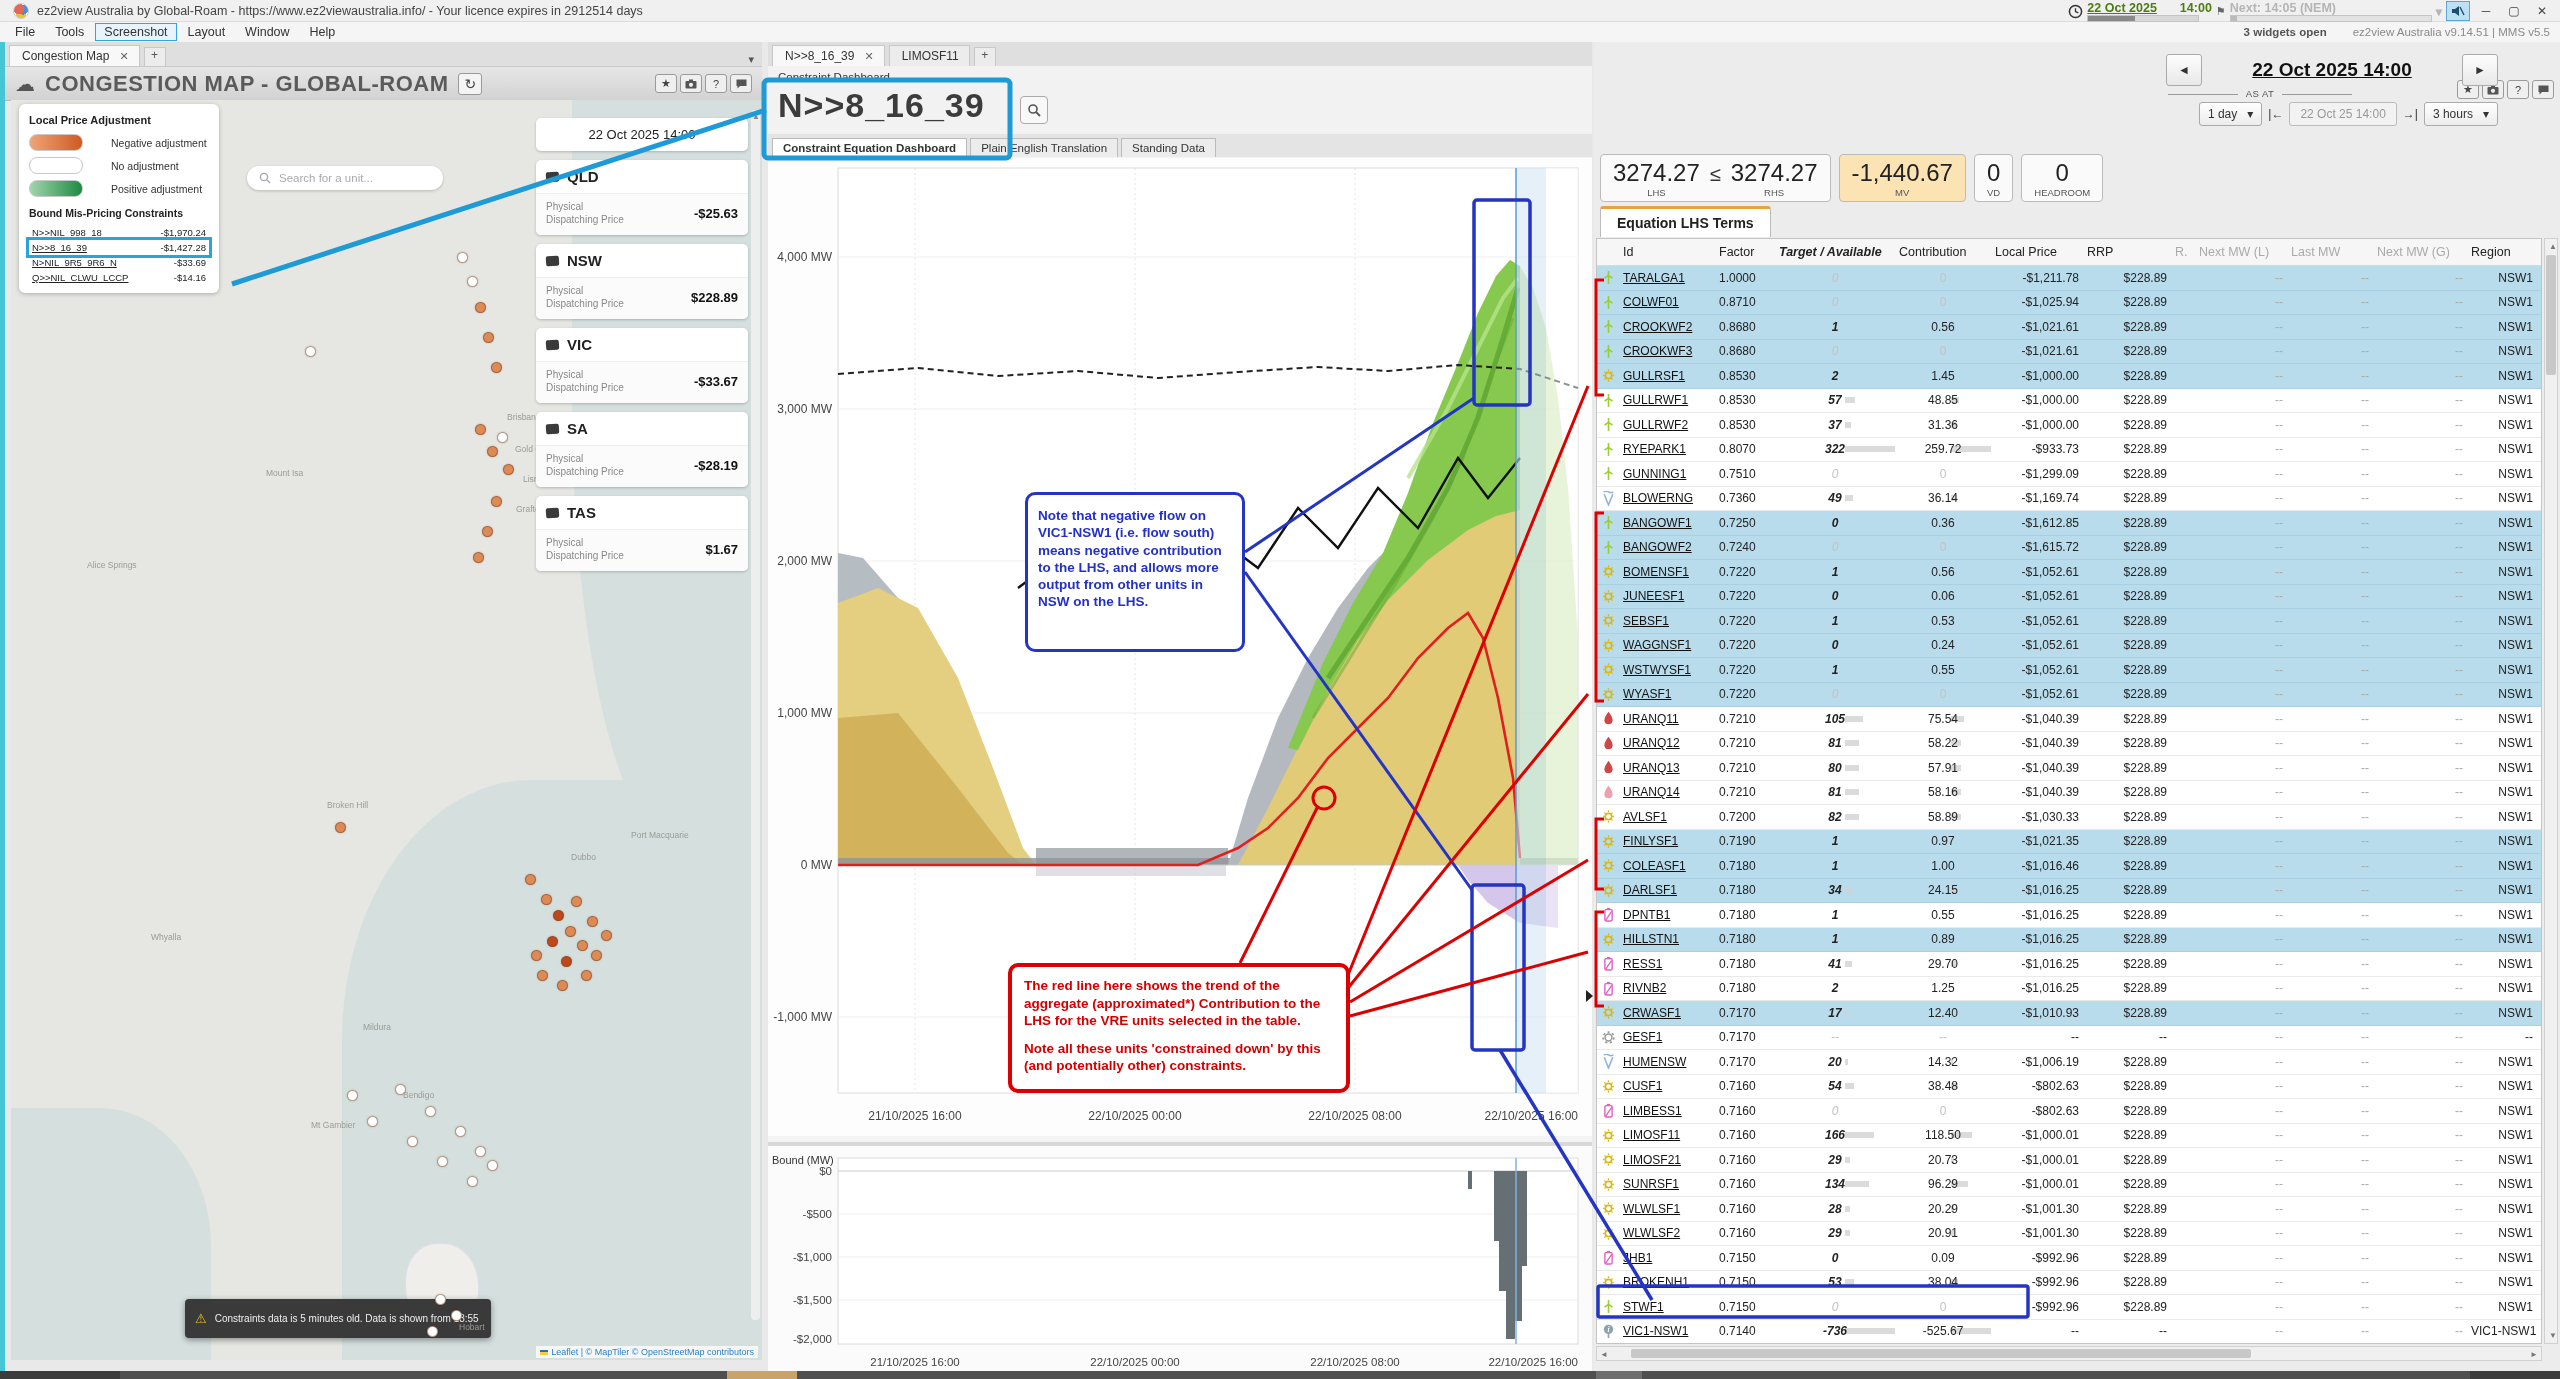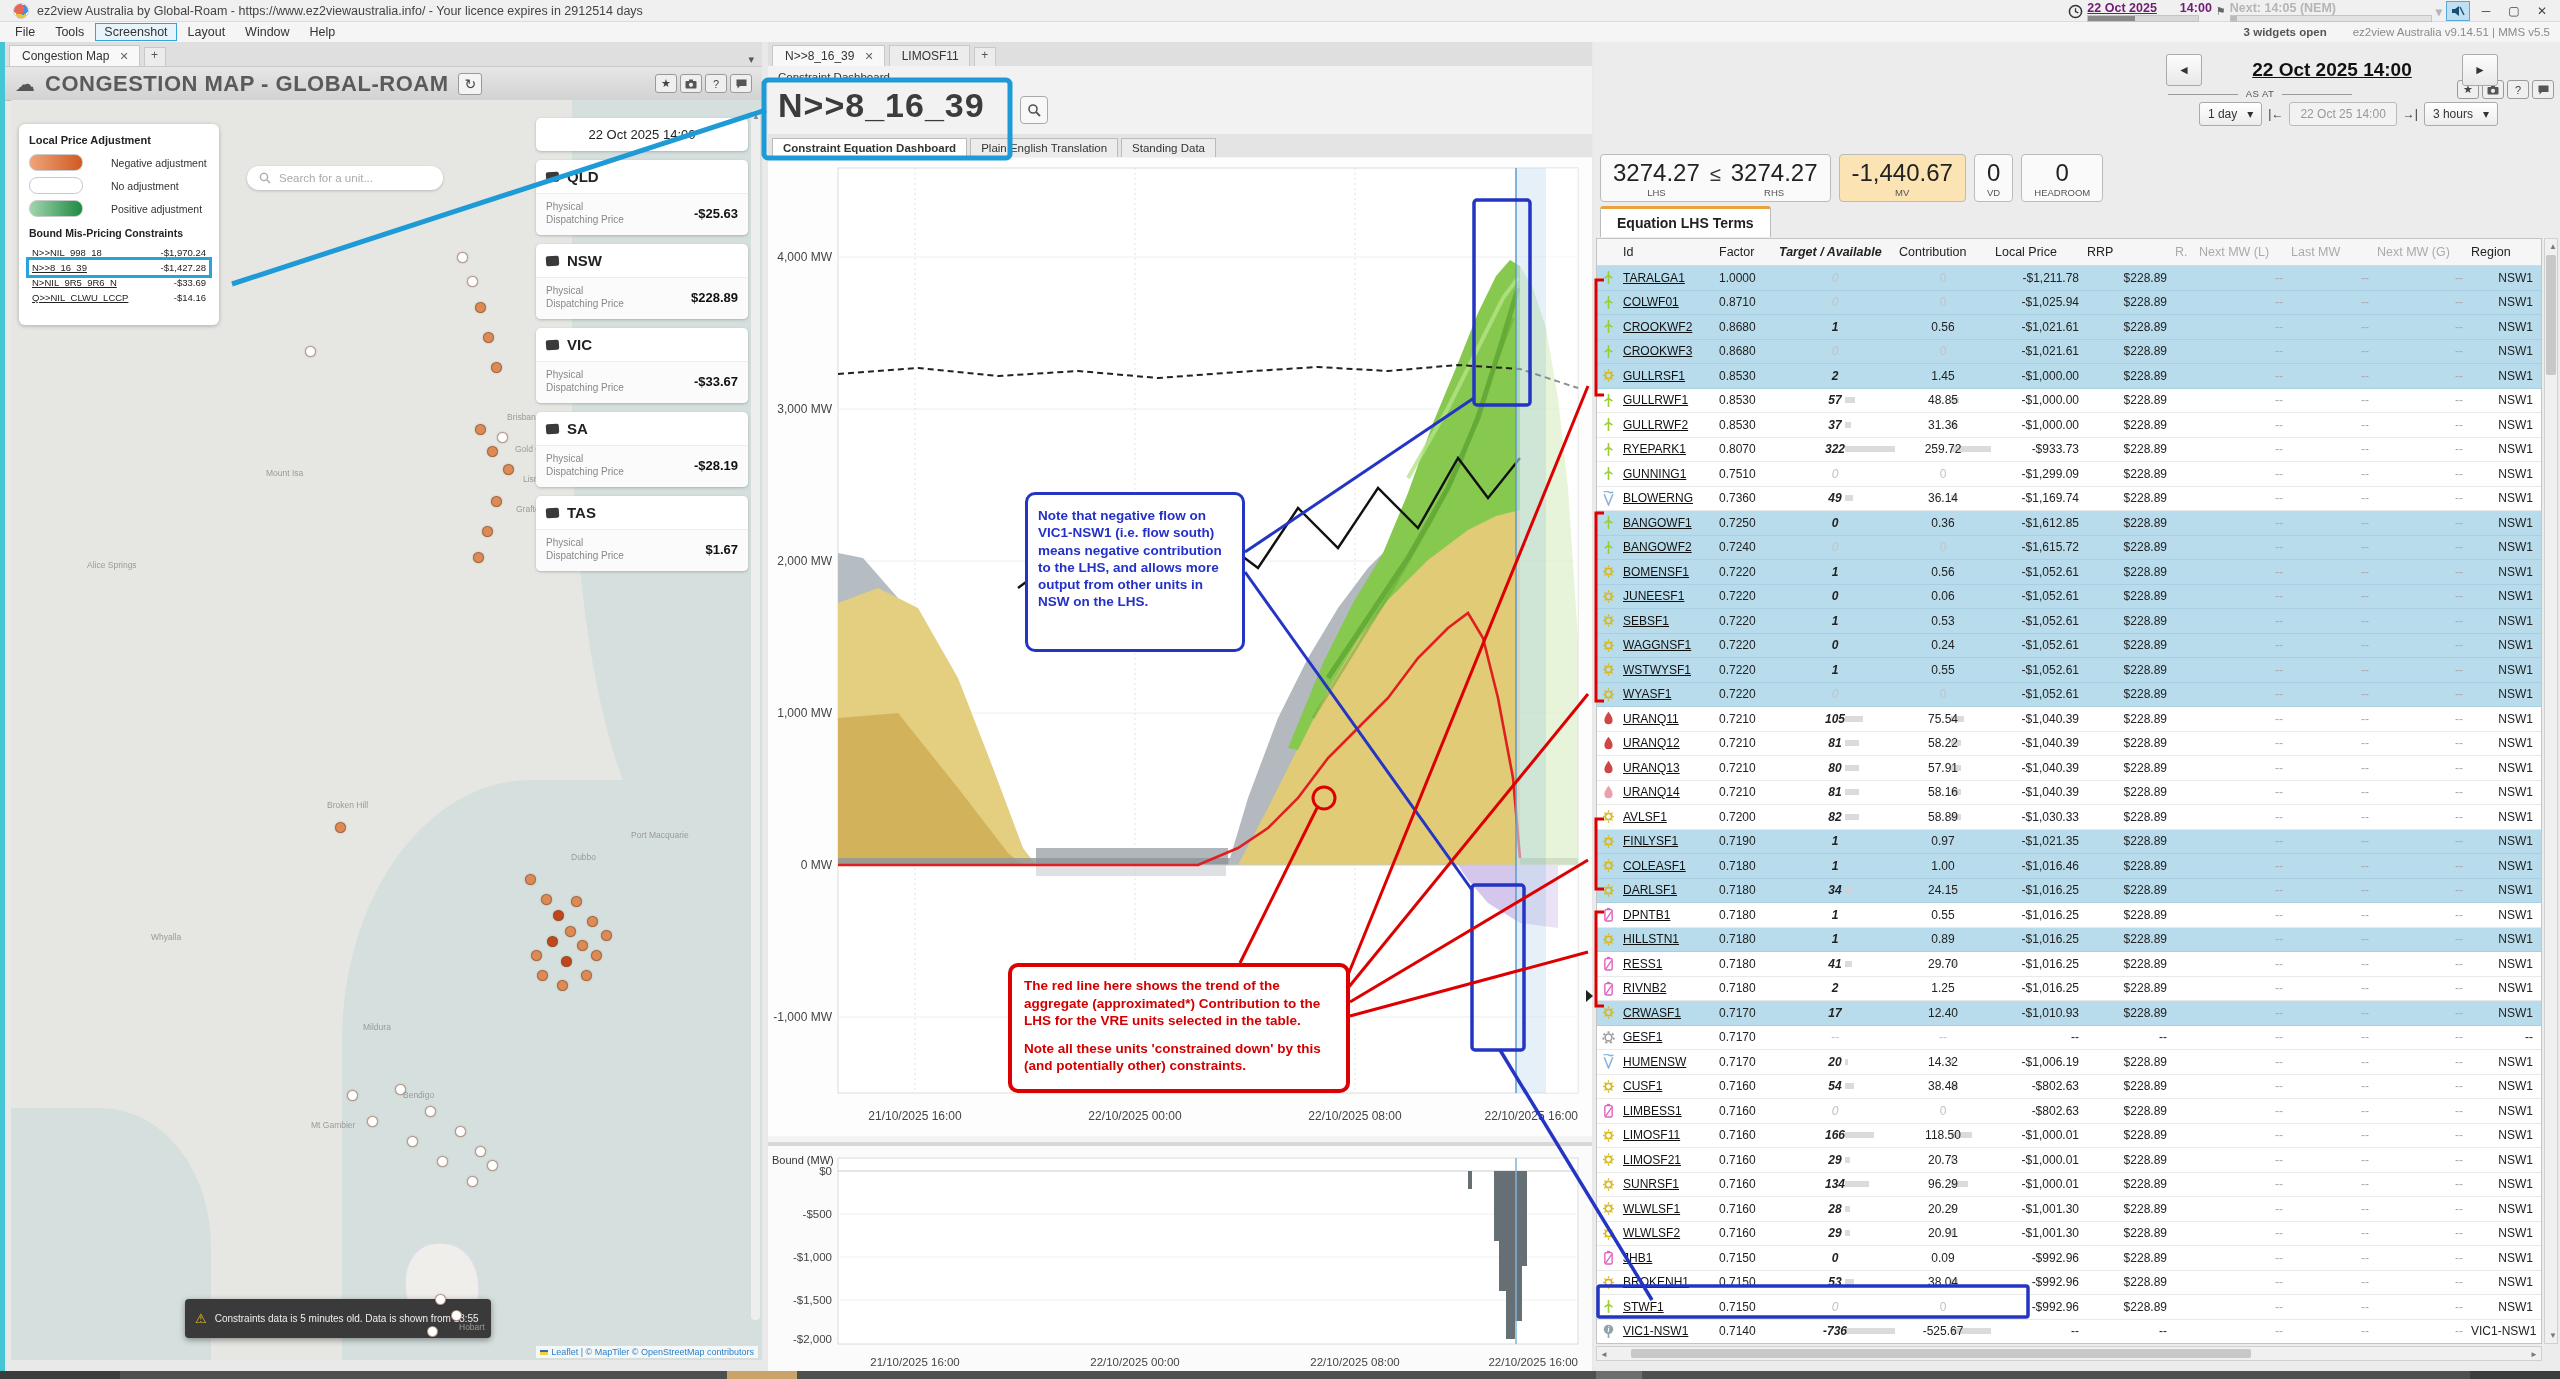--- a/index.html
+++ b/index.html
@@ -4,21 +4,21 @@
 <style>
   html,body{margin:0;padding:0;background:#cfcfcf;font-family:"Liberation Sans",sans-serif;}
   #root{position:relative;width:2560px;height:1379px;background:#e9e9e9;overflow:hidden;font-size:13px;color:#222;}
   .abs{position:absolute;}
   
   .titlebar{left:0;top:0;width:2560px;height:22px;background:#f0f0f0;border-bottom:1px solid #dcdcdc;display:flex;align-items:center;gap:8px;padding-left:13px;box-sizing:border-box;}
   .titlebar .apptitle{color:#444;font-size:12.5px;}
   .appicon{width:14px;height:14px;border-radius:50%;background:radial-gradient(circle at 35% 35%,#e8655a 0 40%,transparent 41%),radial-gradient(circle at 65% 40%,#4a90d9 0 40%,transparent 41%),radial-gradient(circle at 50% 70%,#e8c23a 0 40%,transparent 41%);background-color:#fff;border:1px solid #ccc;}
   .winctrl{position:absolute;top:0;height:22px;display:flex;align-items:center;gap:4px;}
   .clockwrap{display:flex;flex-direction:column;justify-content:center;}
-  .clockline{display:flex;align-items:center;gap:23px;font-size:12.5px;font-weight:bold;color:#701a75;}
+  .clockline{display:flex;align-items:center;gap:23px;font-size:12.5px;font-weight:bold;color:#4d7c0f;}
   .pbar{width:110px;height:5px;background:#d8d8d8;border:1px solid #c4c4c4;}
   .pbar>i{display:block;height:100%;background:#8a8a8a;}
   .nexttxt{color:#b5b5b5;font-weight:bold;font-size:12.5px;}
   .mutebtn{width:22px;height:18px;background:#bfe0f2;border:1px solid #5aa7d6;display:flex;align-items:center;justify-content:center;}
   .winbtn{width:24px;height:18px;display:flex;align-items:center;justify-content:center;color:#444;font-size:12px;}
   
   .menubar{left:0;top:22px;width:2560px;height:20px;background:#f5f5f5;display:flex;align-items:center;gap:2px;padding-left:6px;box-sizing:border-box;font-size:12.5px;color:#333;}
   .menubar .mi{padding:1px 8px;border:1px solid transparent;}
   .menubar .mi.active{border:1px solid #35a3dc;background:#e7f4fb;}
   .statusline{position:absolute;top:22px;right:10px;height:20px;display:flex;gap:26px;align-items:center;color:#8a8a8a;font-size:11.5px;}
@@ -31,21 +31,21 @@
   .tab .x{color:#666;font-size:11px;}
   .tabplus{width:20px;height:18px;margin-left:4px;background:#ececec;border:1px solid #c8c8c8;border-bottom:none;text-align:center;font-size:12px;color:#555;}
   .widgethead{height:34px;background:linear-gradient(#e6e6e6,#d2d2d2);border-bottom:1px solid #bbb;display:flex;align-items:center;padding:0 10px;gap:10px;box-sizing:border-box;}
   .widgethead .wtitle{font-size:22px;font-weight:bold;color:#5a5a5a;letter-spacing:.5px;}
   .iconbtn{width:20px;height:17px;border:1px solid #9a9a9a;border-radius:3px;background:#efefef;display:flex;align-items:center;justify-content:center;color:#444;font-size:11px;}
   .iconclusters{display:flex;gap:3px;}
   .refreshbtn{width:22px;height:20px;border:1px solid #999;border-radius:3px;background:#f4f4f4;color:#444;font-size:14px;display:flex;align-items:center;justify-content:center;}
   
   .mapwrap{position:absolute;left:6px;top:58px;right:0;bottom:11px;background:#e6e6e2;overflow:hidden;}
   .sea{position:absolute;background:#d5e0de;}
-  .legendcard{position:absolute;left:8px;top:24px;width:200px;background:#fff;border-radius:6px;box-shadow:0 1px 4px rgba(0,0,0,.25);padding:10px 10px 20px 10px;box-sizing:border-box;z-index:5;}
+  .legendcard{position:absolute;left:8px;top:4px;width:200px;background:#fff;border-radius:6px;box-shadow:0 1px 4px rgba(0,0,0,.25);padding:10px 10px 8px 10px;box-sizing:border-box;z-index:5;}
   .legendcard h4{margin:0 0 8px 0;font-size:11px;color:#222;}
   .lrow{display:flex;align-items:center;gap:28px;margin:6px 0;}
   .pill{width:52px;height:15px;border-radius:8px;border:1px solid #c9c9c9;}
   .lrow span{font-size:10.5px;color:#333;}
   .conshead{font-size:10.5px;font-weight:bold;margin:10px 0 6px 0;}
   .consrow{display:flex;justify-content:space-between;align-items:center;padding:2px 3px;font-size:9.5px;color:#222;}
   .consrow .cn{text-decoration:underline;}
   .consrow.sel{outline:3px solid #29a3dc;outline-offset:0;}
   .searchpill{position:absolute;left:236px;top:66px;width:196px;height:24px;background:#fff;border-radius:13px;box-shadow:0 1px 3px rgba(0,0,0,.2);display:flex;align-items:center;gap:8px;padding:0 12px;box-sizing:border-box;z-index:4;}
   .searchpill span{color:#aaa;font-size:11.5px;}

